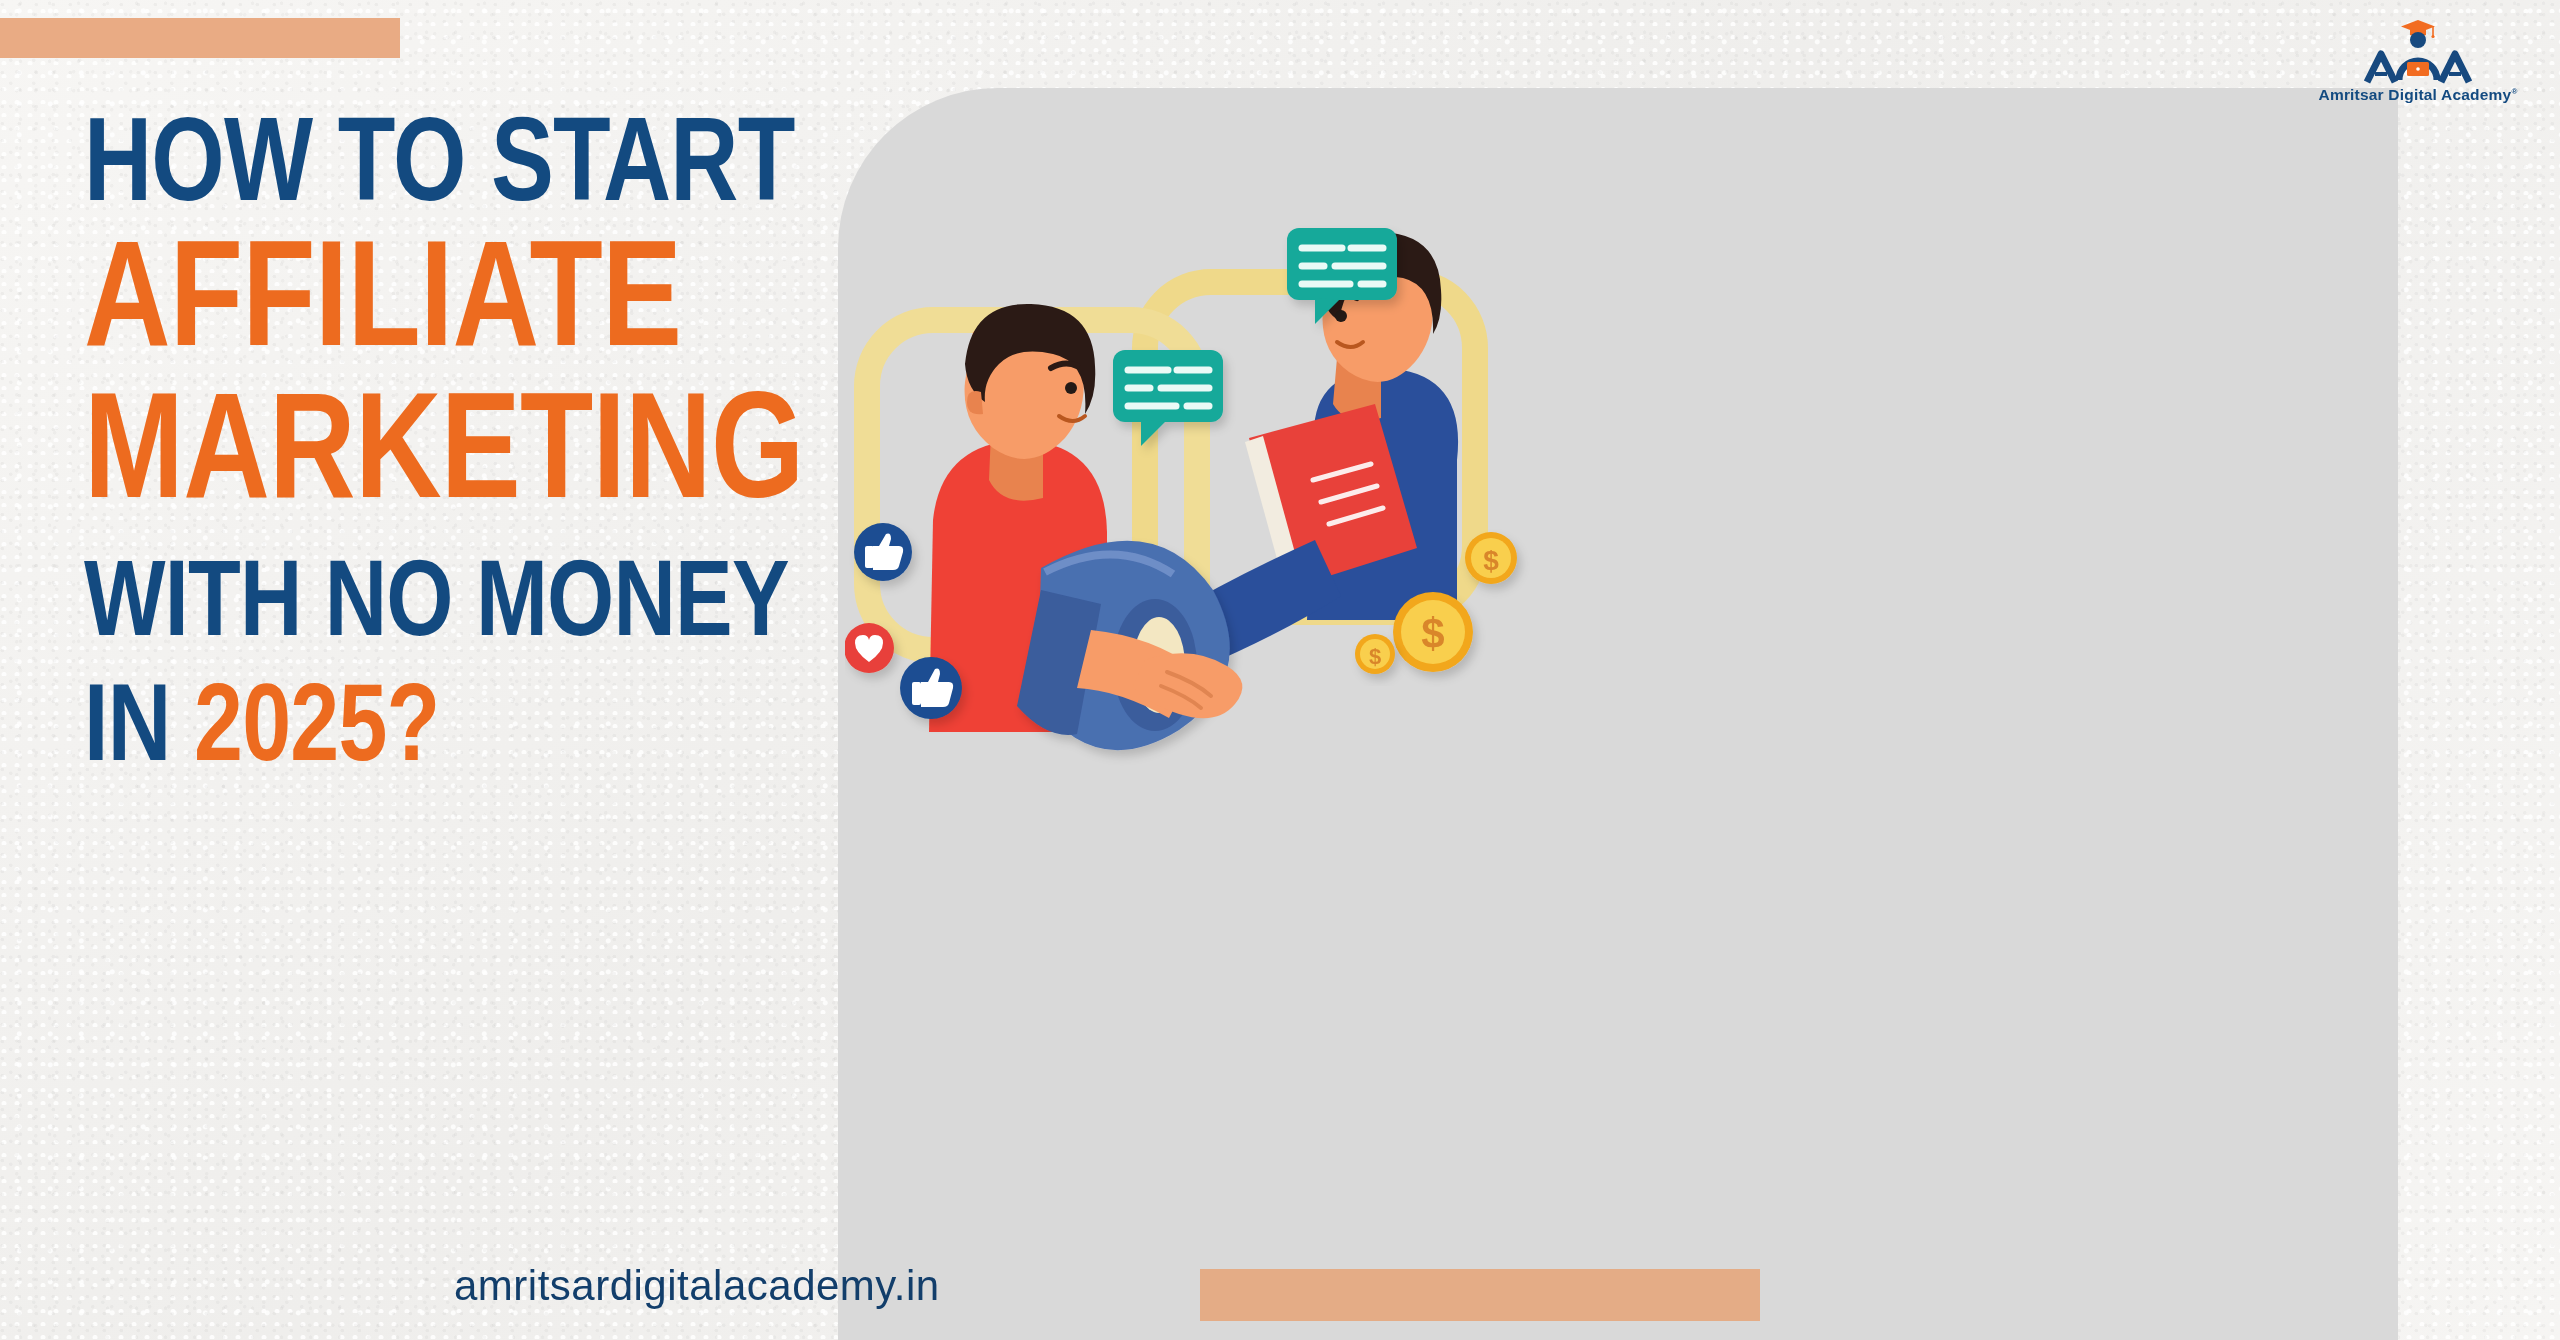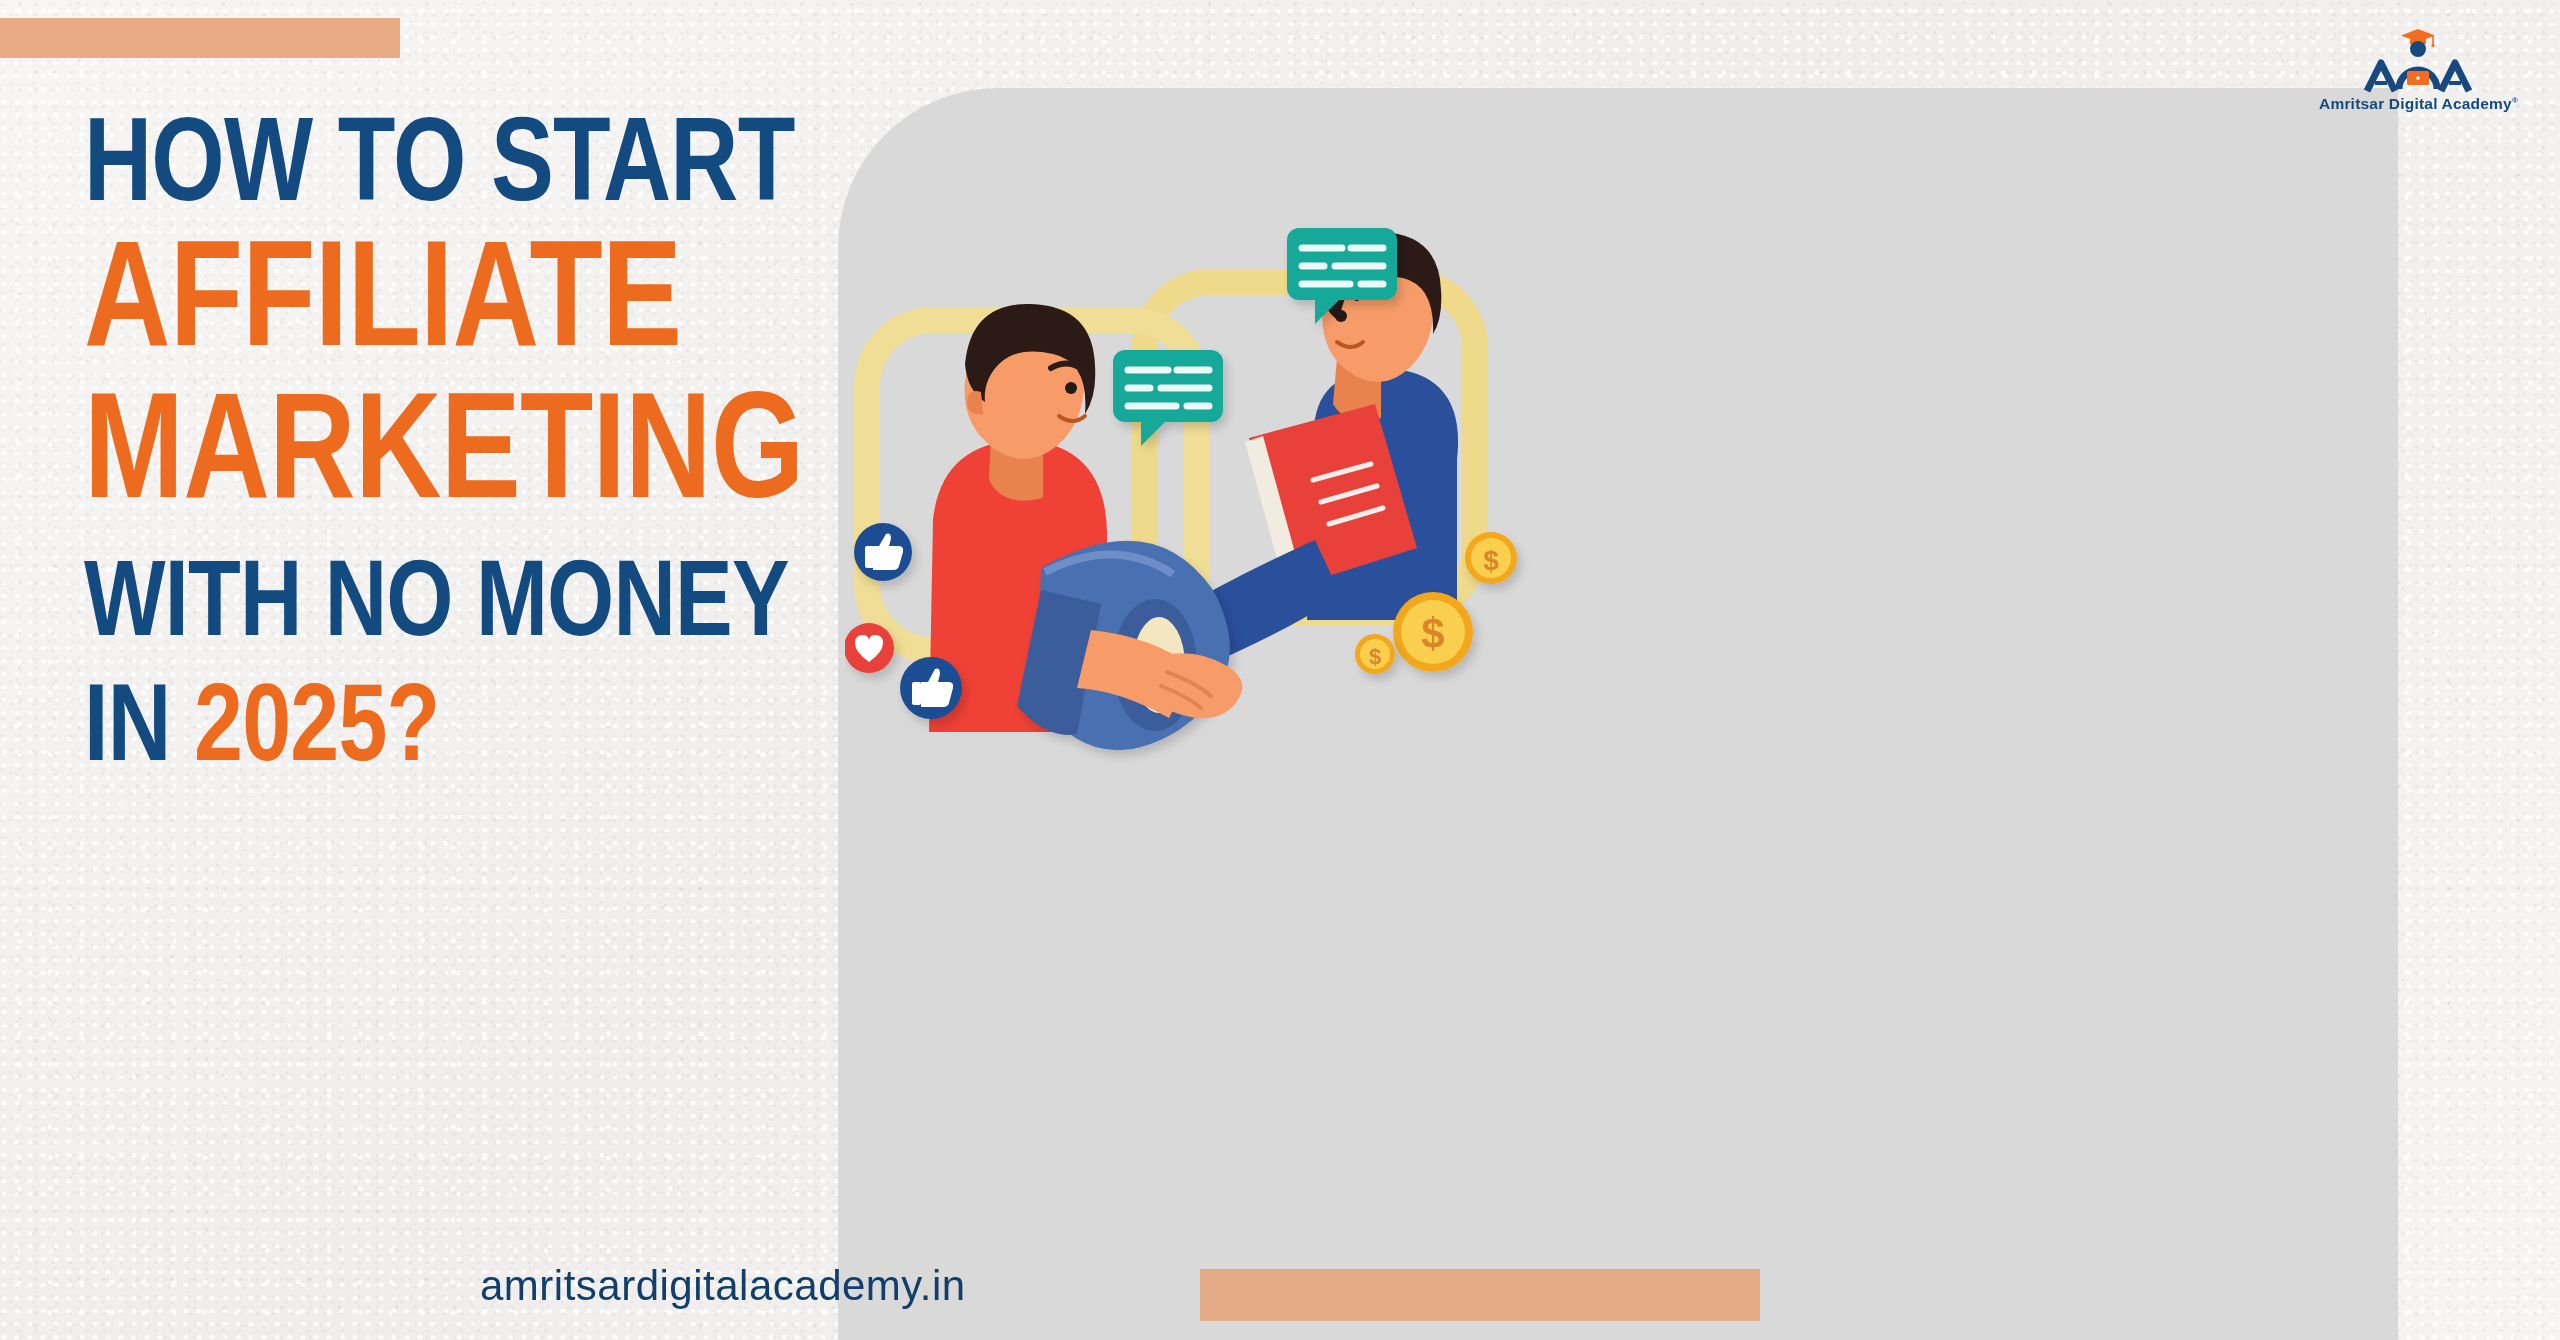--- a/index.html
+++ b/index.html
@@ -59,28 +59,28 @@
   }
   .hl1{font-size:118px;color:#134a80;}
   .hl2{font-size:150px;color:#ed6b1f;margin-top:10px;}
   .hl3{font-size:150px;color:#ed6b1f;margin-top:14px;}
   .hl4{font-size:108px;color:#134a80;margin-top:34px;}
   .hl5{font-size:110px;color:#134a80;margin-top:24px;}
   .hl5 .year{color:#ed6b1f;}
 
   
   .site-url{
-    position:absolute;left:480px;top:1262px;
+    position:absolute;left:454px;top:1262px;
     font-size:42px;color:#123e6b;letter-spacing:.5px;
     font-family:"Liberation Sans", sans-serif;
   }
 
   
   .logo{
-    position:absolute;right:42px;top:27px;width:200px;text-align:right;
+    position:absolute;right:42px;top:18px;width:200px;text-align:center;
   }
   .logo-mark{width:110px;height:66px;margin:0 auto;display:block;}
   .logo-text{
     font-size:15.5px;font-weight:bold;color:#134a80;letter-spacing:.2px;
     margin-top:2px;white-space:nowrap;
   }
   .logo-text sup{font-size:8px;vertical-align:super;}
 
   
   .illus{

